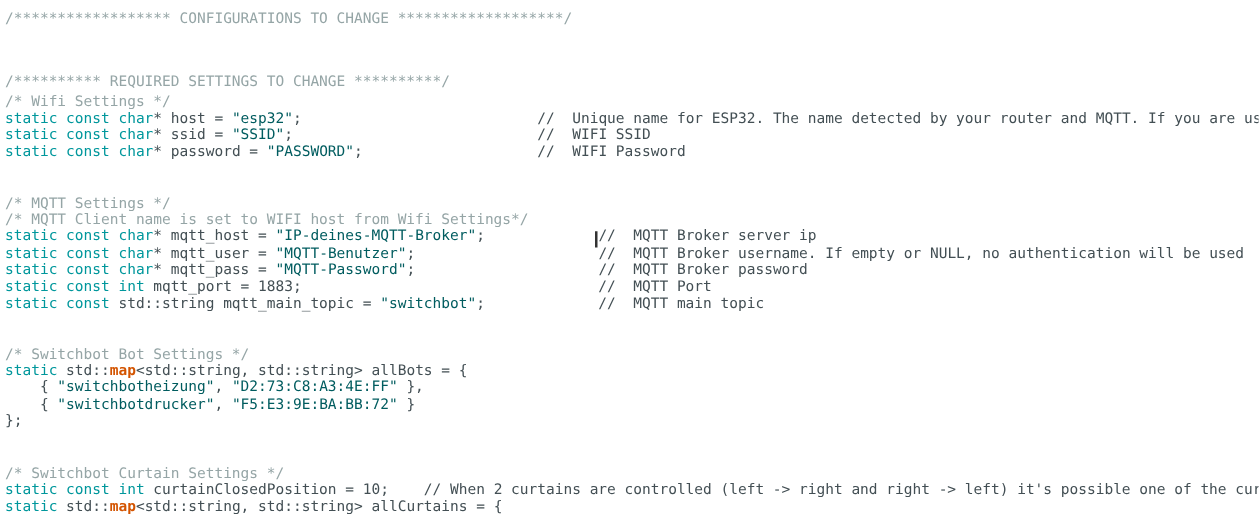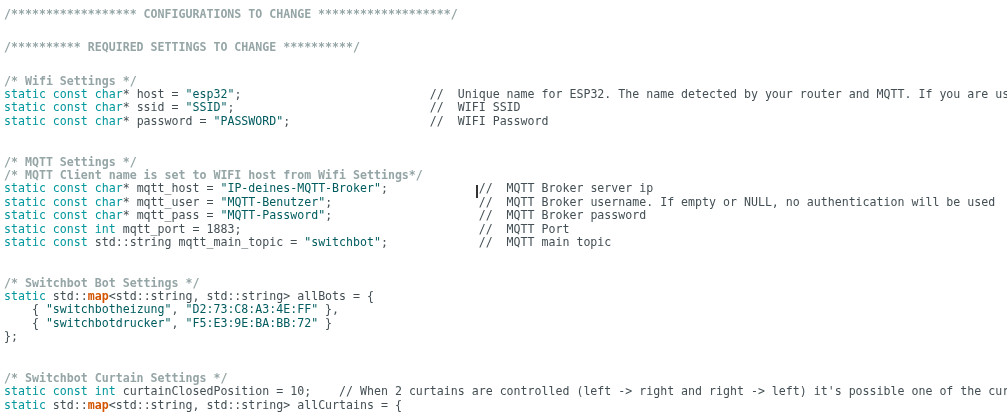--- a/index.html
+++ b/index.html
@@ -21,37 +21,37 @@
   .code-section {
     position: absolute;
     left: 4px;
     right: 0;
     white-space: pre;
     overflow: hidden;
   }
   .line { white-space: pre; height: 13.45px; }
   .seg-kw  { color: var(--keyword, #00979c); }
   .seg-str { color: var(--string, #005c5f); }
-  .seg-c1  { color: var(--block_comment, #95a5a6); font-weight: bold; }
+  .seg-c1  { color: var(--block_comment, #95a5a6); }
   .seg-c2  { color: var(--line_comment, #434f54); }
   .seg-fn  { color: var(--function, #d35400); font-weight: bold; }
   .seg-id  { color: var(--plain, #434f54); font-weight: normal; }
   .seg-pl  { color: var(--plain, #434f54); }
   .seg-num { color: var(--plain, #434f54); text-align: right; }
   .caret {
     position: absolute;
     width: 1.5px;
     height: 13px;
     background: var(--cursor, #333333);
   }
 </style>
 </head>
 <body>
 
 <div id="editor">
   <div class="code-section" style="top:8px"><div class="line"><span class="seg-c1">/****************** CONFIGURATIONS TO CHANGE *******************/</span></div></div>
-  <div class="code-section" style="top:41px"><div class="line"><span class="seg-c1">/********** REQUIRED SETTINGS TO CHANGE **********/</span></div></div>
+  <div class="code-section" style="top:59px"><div class="line"><span class="seg-c1">/********** REQUIRED SETTINGS TO CHANGE **********/</span></div></div>
   <div class="code-section" style="top:74.5px"><div class="line"><span class="seg-c1">/* Wifi Settings */</span></div><div class="line"><span class="seg-kw">static const char</span><span class="seg-pl">* </span><span class="seg-id">host</span><span class="seg-pl"> = </span><span class="seg-str">"esp32"</span><span class="seg-pl">;</span><span class="seg-pl">                           </span><span class="seg-c2">//  Unique name for ESP32. The name detected by your router and MQTT. If you are usi</span></div><div class="line"><span class="seg-kw">static const char</span><span class="seg-pl">* </span><span class="seg-id">ssid</span><span class="seg-pl"> = </span><span class="seg-str">"SSID"</span><span class="seg-pl">;</span><span class="seg-pl">                            </span><span class="seg-c2">//  WIFI SSID</span></div><div class="line"><span class="seg-kw">static const char</span><span class="seg-pl">* </span><span class="seg-id">password</span><span class="seg-pl"> = </span><span class="seg-str">"PASSWORD"</span><span class="seg-pl">;</span><span class="seg-pl">                    </span><span class="seg-c2">//  WIFI Password</span></div></div>
   <div class="code-section" style="top:155.5px"><div class="line"><span class="seg-c1">/* MQTT Settings */</span></div><div class="line"><span class="seg-c1">/* MQTT Client name is set to WIFI host from Wifi Settings*/</span></div><div class="line"><span class="seg-kw">static const char</span><span class="seg-pl">* </span><span class="seg-id">mqtt_host</span><span class="seg-pl"> = </span><span class="seg-str">"IP-deines-MQTT-Broker"</span><span class="seg-pl">;</span><span class="seg-pl">             </span><span class="seg-c2">//  MQTT Broker server ip</span></div><div class="line"><span class="seg-kw">static const char</span><span class="seg-pl">* </span><span class="seg-id">mqtt_user</span><span class="seg-pl"> = </span><span class="seg-str">"MQTT-Benutzer"</span><span class="seg-pl">;</span><span class="seg-pl">                     </span><span class="seg-c2">//  MQTT Broker username. If empty or NULL, no authentication will be used</span></div><div class="line"><span class="seg-kw">static const char</span><span class="seg-pl">* </span><span class="seg-id">mqtt_pass</span><span class="seg-pl"> = </span><span class="seg-str">"MQTT-Password"</span><span class="seg-pl">;</span><span class="seg-pl">                     </span><span class="seg-c2">//  MQTT Broker password</span></div><div class="line"><span class="seg-kw">static const int</span><span class="seg-pl"> </span><span class="seg-id">mqtt_port</span><span class="seg-pl"> = </span><span class="seg-num">1883</span><span class="seg-pl">;</span><span class="seg-pl">                                  </span><span class="seg-c2">//  MQTT Port</span></div><div class="line"><span class="seg-kw">static const</span><span class="seg-pl"> std::string </span><span class="seg-id">mqtt_main_topic</span><span class="seg-pl"> = </span><span class="seg-str">"switchbot"</span><span class="seg-pl">;</span><span class="seg-pl">             </span><span class="seg-c2">//  MQTT main topic</span></div></div>
   <div class="code-section" style="top:276.5px"><div class="line"><span class="seg-c1">/* Switchbot Bot Settings */</span></div><div class="line"><span class="seg-kw">static</span><span class="seg-pl"> std::</span><span class="seg-fn">map</span><span class="seg-pl">&lt;std::string, std::string&gt; </span><span class="seg-id">allBots</span><span class="seg-pl"> = {</span></div><div class="line"><span class="seg-pl">    { </span><span class="seg-str">"switchbotheizung"</span><span class="seg-pl">, </span><span class="seg-str">"D2:73:C8:A3:4E:FF"</span><span class="seg-pl"> },</span></div><div class="line"><span class="seg-pl">    { </span><span class="seg-str">"switchbotdrucker"</span><span class="seg-pl">, </span><span class="seg-str">"F5:E3:9E:BA:BB:72"</span><span class="seg-pl"> }</span></div><div class="line"><span class="seg-pl">};</span></div></div>
   <div class="code-section" style="top:372px"><div class="line"><span class="seg-c1">/* Switchbot Curtain Settings */</span></div><div class="line"><span class="seg-kw">static const int</span><span class="seg-pl"> </span><span class="seg-id">curtainClosedPosition</span><span class="seg-pl"> = </span><span class="seg-num">10</span><span class="seg-pl">;    </span><span class="seg-c2">// When 2 curtains are controlled (left -&gt; right and right -&gt; left) it's possible one of the cur</span></div><div class="line"><span class="seg-kw">static</span><span class="seg-pl"> std::</span><span class="seg-fn">map</span><span class="seg-pl">&lt;std::string, std::string&gt; </span><span class="seg-id">allCurtains</span><span class="seg-pl"> = {</span></div></div>
   <div class="caret" style="left:476px; top:185px"></div>
 </div>
 
 </body></html>

